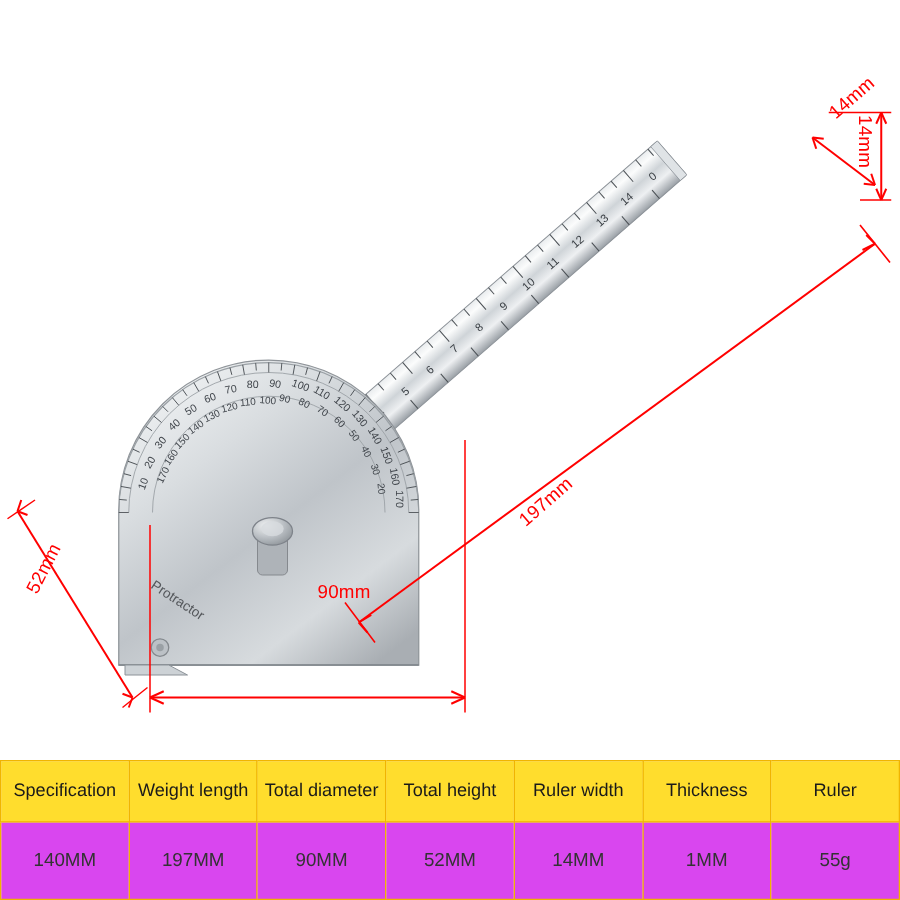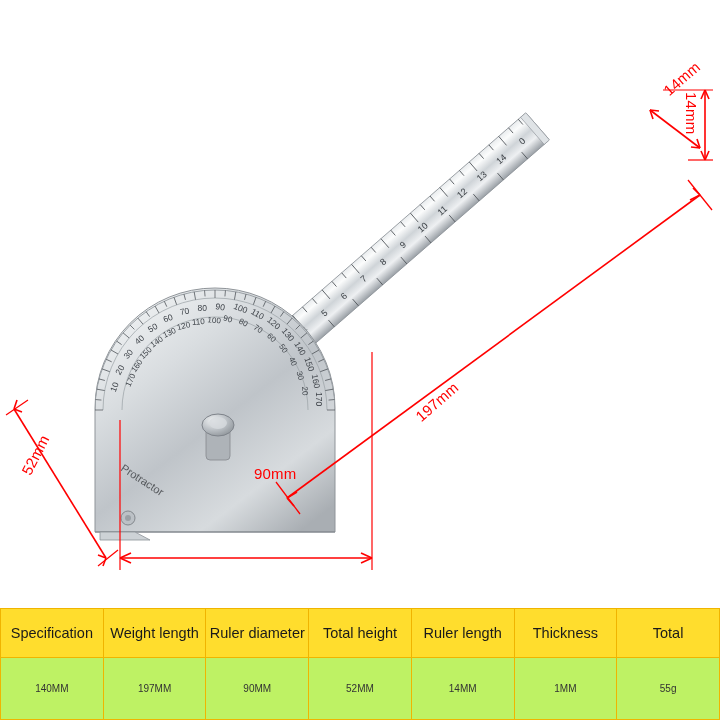--- a/index.html
+++ b/index.html
@@ -93,23 +93,23 @@
     font-family: "Liberation Sans", sans-serif;
   }
   #spec-table thead th {
     background: #ffdd2d;
     color: #1a1a1a;
     font-size: 14.5px;
     font-weight: normal;
     height: 46px;
   }
   #spec-table tbody td {
-    background: #bef264;
+    background: #d946ef;
     color: #333333;
-    font-size: 10px;
+    font-size: 15px;
     height: 50px;
   }
 </style>
 </head>
 <body>
 
 <div id="stage">
 
   <div id="photo">
 
@@ -514,25 +514,25 @@
     <div class="dim-label" id="label-52">52mm</div>
     <div class="dim-label" id="label-14">14mm</div>
     <div class="dim-label" id="label-14mm-v">14mm</div>
   </div>
 
   <table id="spec-table">
     <thead>
       <tr>
         <th>Specification</th>
         <th>Weight length</th>
-        <th>Ruler diameter</th>
+        <th>Total diameter</th>
         <th>Total height</th>
-        <th>Ruler length</th>
+        <th>Ruler width</th>
         <th>Thickness</th>
-        <th>Total</th>
+        <th>Ruler</th>
       </tr>
     </thead>
     <tbody>
       <tr>
         <td>140MM</td>
         <td>197MM</td>
         <td>90MM</td>
         <td>52MM</td>
         <td>14MM</td>
         <td>1MM</td>

